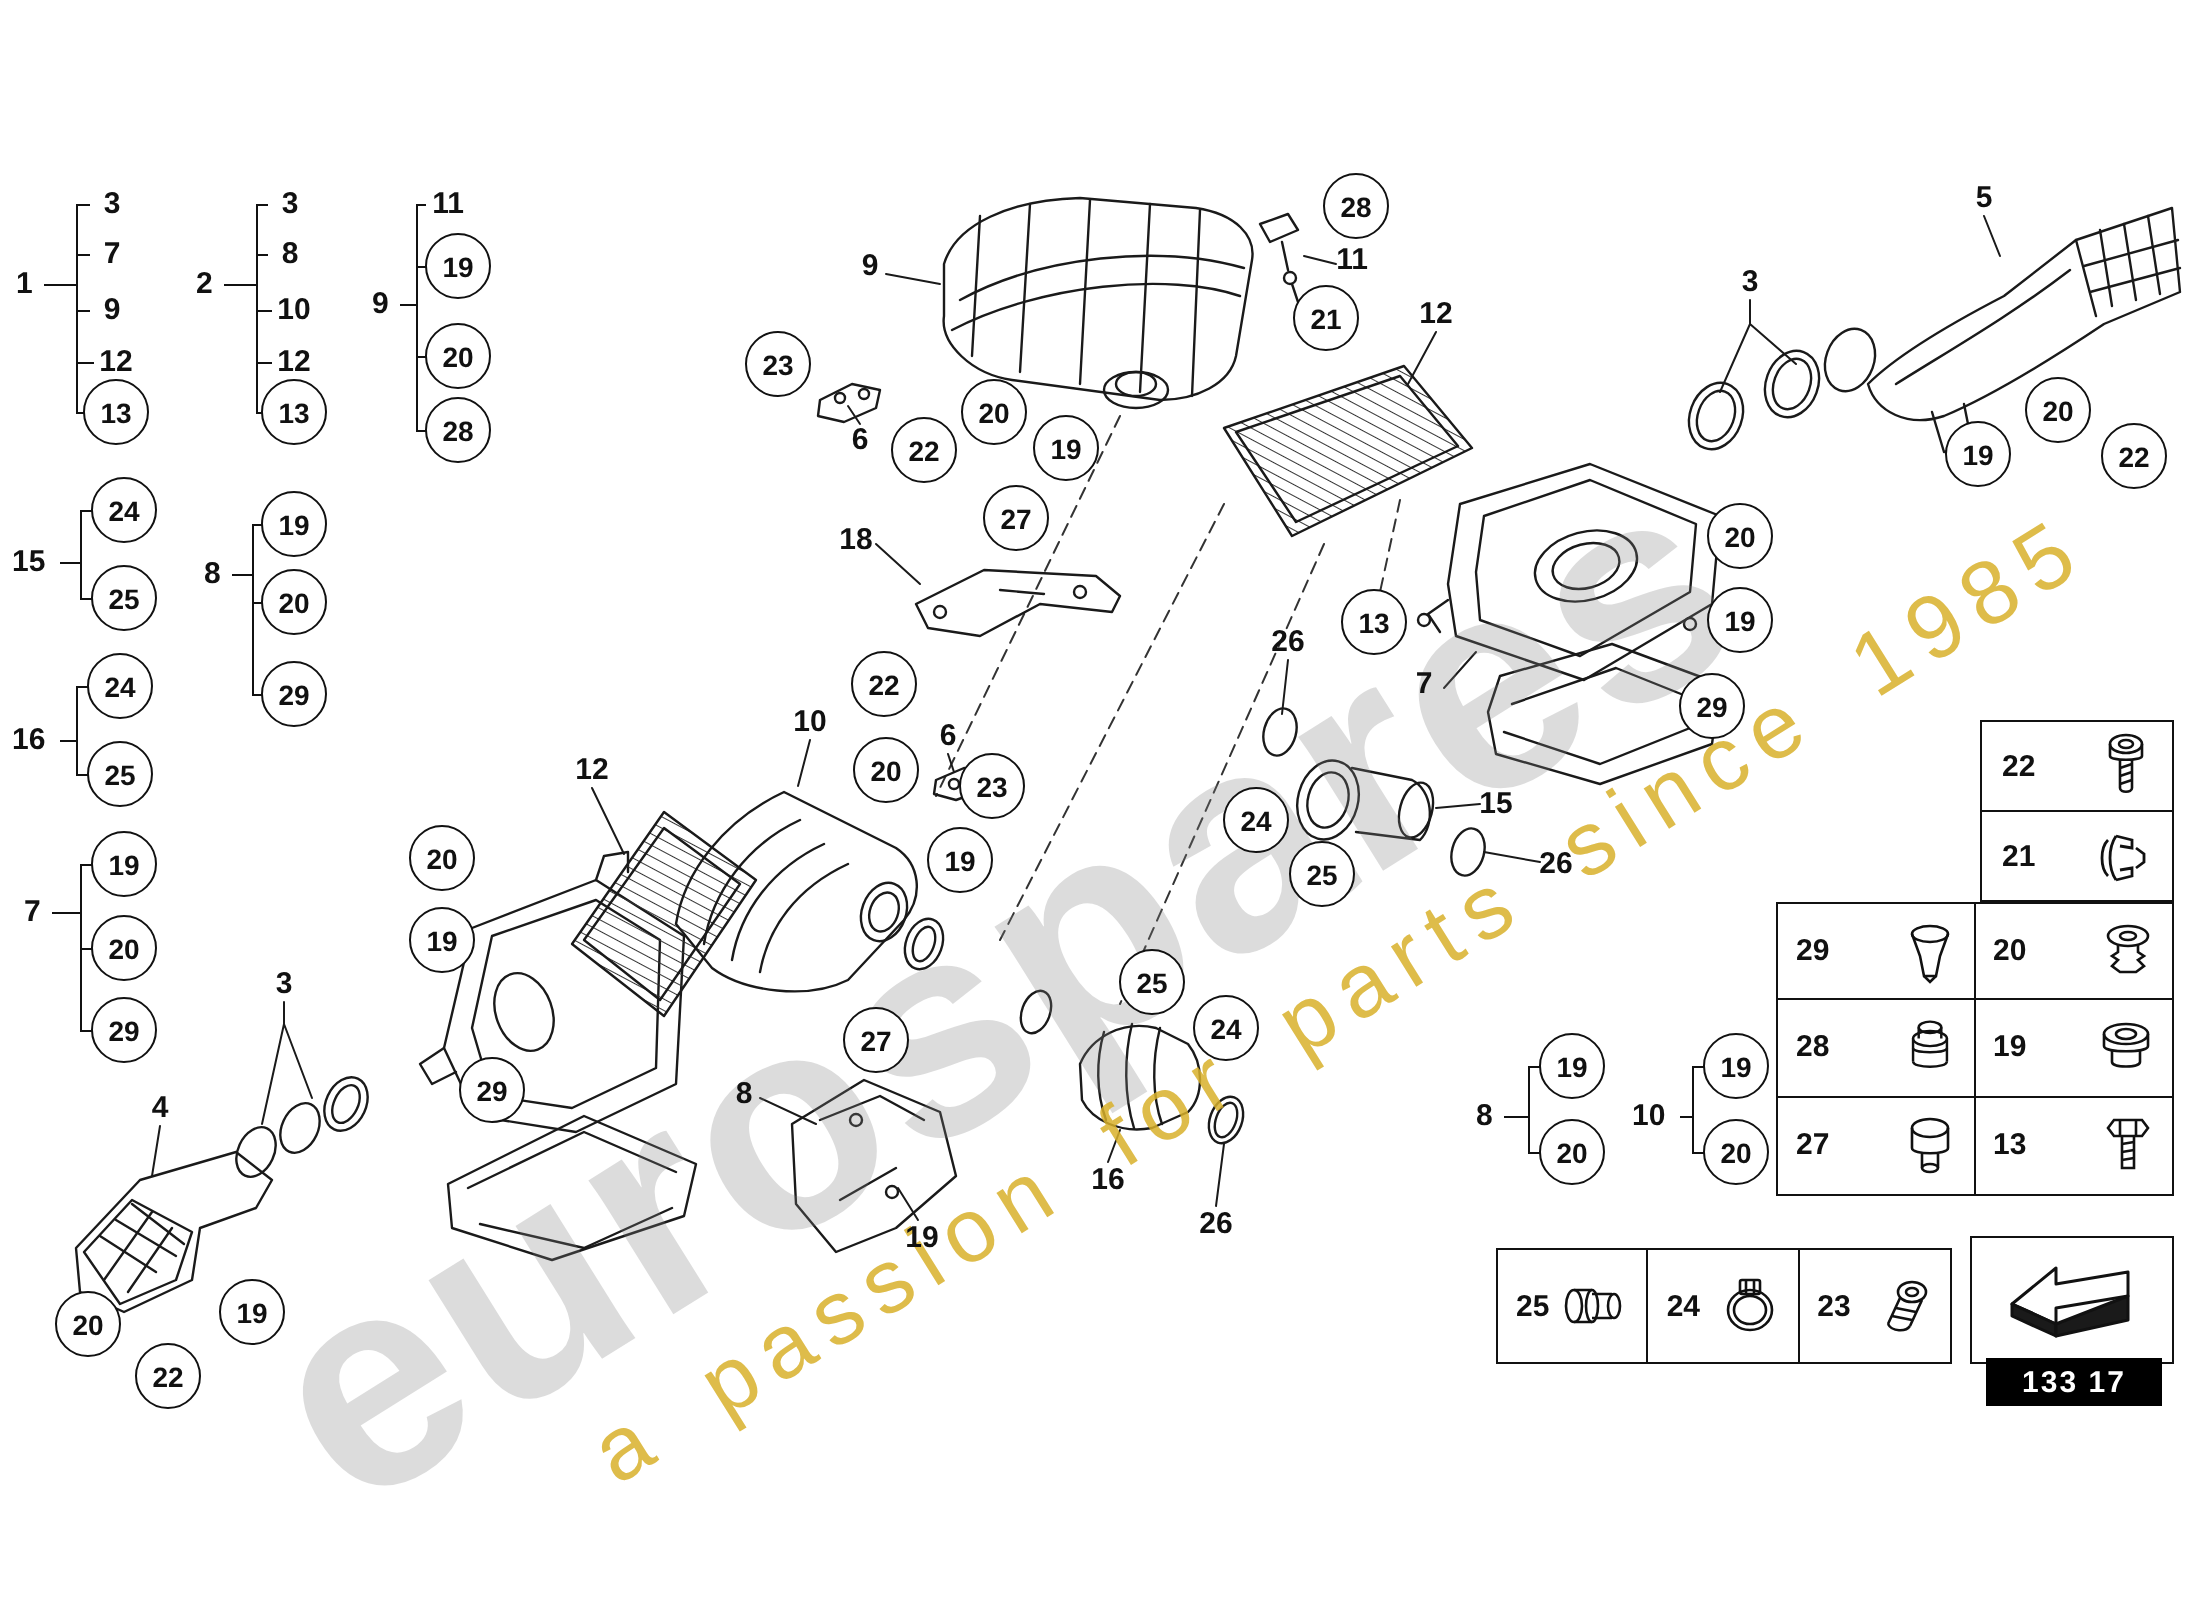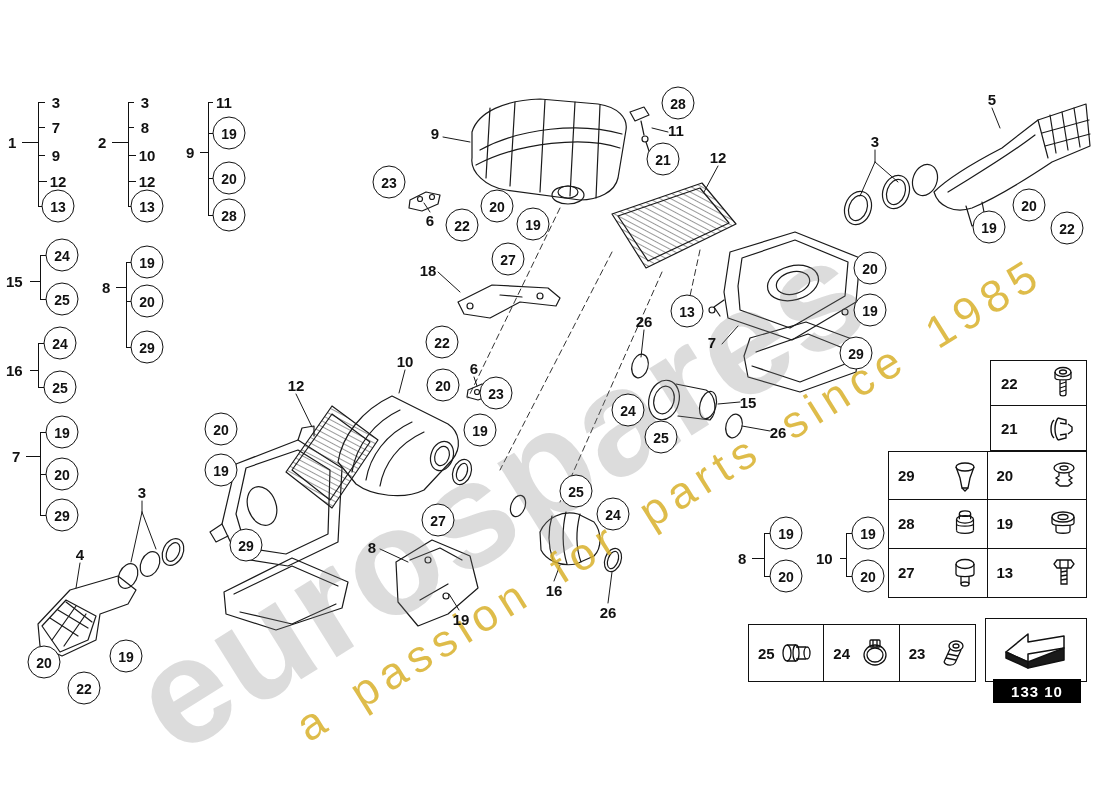--- a/index.html
+++ b/index.html
@@ -533,15 +533,15 @@
     <span class="picon">
       <svg width="76" height="48" viewBox="0 0 76 48">
           <g stroke="#111" stroke-width="1.5" stroke-linejoin="round">
             <polygon points="8,26 30,8 30,16 66,10 66,22 30,28 30,36" fill="#fff"></polygon>
             <polygon points="8,26 8,32 30,42 30,36" fill="#1a1a1a"></polygon>
             <polygon points="30,36 30,42 66,34 66,22" fill="#1a1a1a"></polygon>
           </g>
         </svg>
     </span>
   </div>
-  <div class="codebar" style="left:993px;top:679px;width:88px;height:24px;">133 10</div>
+  <div class="codebar" style="left:993px;top:679px;width:88px;height:24px;">133 17</div>
 
 </div>
 
 </body></html>

